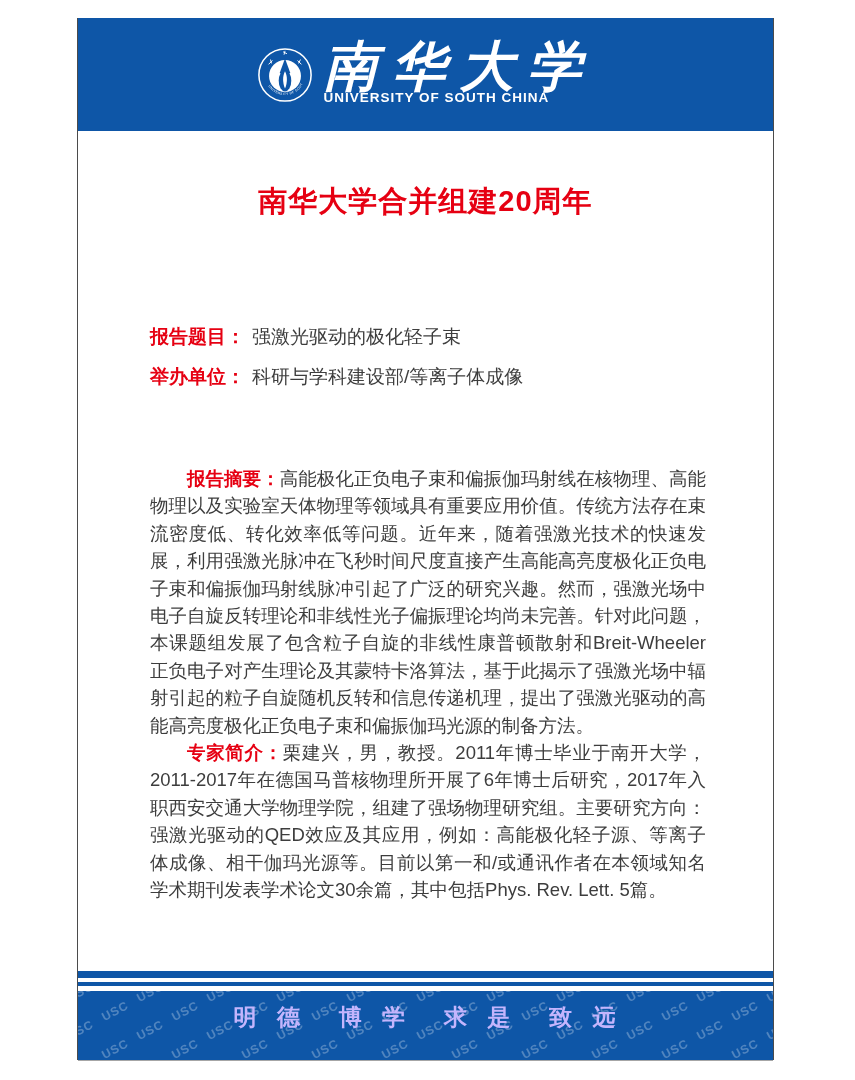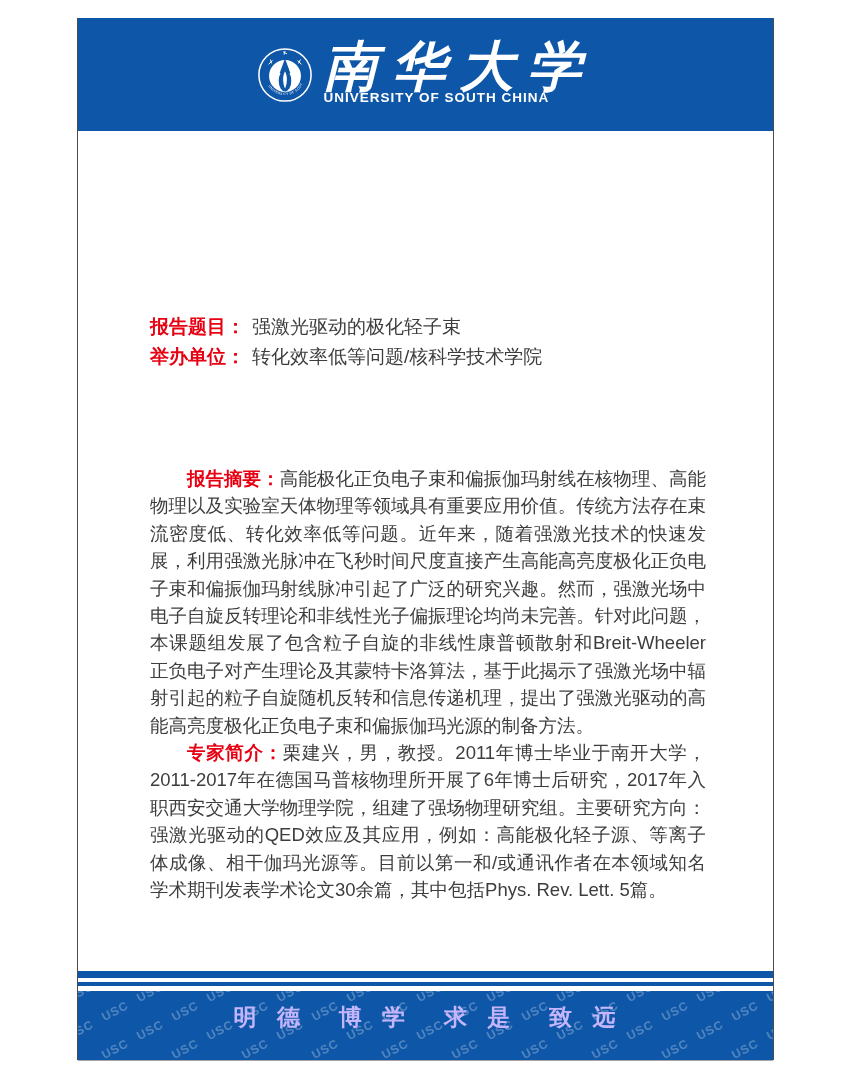--- a/index.html
+++ b/index.html
@@ -32,21 +32,21 @@
   .title-block{
     position:absolute;left:78px;top:180px;width:695px;text-align:center;
     color:#e60012;font-weight:900;font-size:29px;line-height:42px;
     letter-spacing:1px;white-space:nowrap;
   }
   
   .info-list{position:absolute;left:150px;top:313px;width:560px;}
   .info-row{line-height:28.7px;white-space:nowrap;}
   .info-label{
     display:inline-block;width:76px;color:#e60012;font-weight:bold;font-size:19px;
-    text-align:justify;text-align-last:justify;vertical-align:baseline;
+    text-align:justify;text-align-last:justify;vertical-align:baseline;margin-top:10px;
   }
   .info-colon{color:#e60012;font-weight:bold;font-size:19px;}
   .info-value{color:#3d3d3d;font-size:19px;margin-left:7px;}
   
   .body-text{
     position:absolute;left:150px;top:465px;width:556px;
     color:#3d3d3d;font-size:18.5px;line-height:27.4px;text-align:justify;
   }
   .para{margin:0;text-indent:37px;}
   .red-label{color:#e60012;font-weight:bold;}
@@ -101,28 +101,29 @@
         </text>
       </svg>
       <div class="logo-text">
         <div class="logo-cn">南华大学</div>
         <div class="logo-en">UNIVERSITY OF SOUTH CHINA</div>
       </div>
     </div>
   </div>
 
   <div class="title-block">
+    <div>南华大学合并组建20周年</div>
   </div>
 
   <div class="info-list">
     <div class="info-row">
       <span class="info-label">报告题目</span><span class="info-colon">：</span><span class="info-value">强激光驱动的极化轻子束</span>
     </div>
     <div class="info-row">
-      <span class="info-label">举办单位</span><span class="info-colon">：</span><span class="info-value">转化效率低等问题/核科学技术学院</span>
+      <span class="info-label">举办单位</span><span class="info-colon">：</span><span class="info-value">科研与学科建设部/等离子体成像</span>
     </div>
   </div>
 
   <div class="body-text">
     <p class="para"><span class="red-label">报告摘要：</span><span>高能极化正负电子束和偏振伽玛射线在核物理、高能物理以及实验室天体物理等领域具有重要应用价值。传统方法存在束流密度低、转化效率低等问题。近年来，随着强激光技术的快速发展，利用强激光脉冲在飞秒时间尺度直接产生高能高亮度极化正负电子束和偏振伽玛射线脉冲引起了广泛的研究兴趣。然而，强激光场中电子自旋反转理论和非线性光子偏振理论均尚未完善。针对此问题，本课题组发展了包含粒子自旋的非线性康普顿散射和Breit-Wheeler正负电子对产生理论及其蒙特卡洛算法，基于此揭示了强激光场中辐射引起的粒子自旋随机反转和信息传递机理，提出了强激光驱动的高能高亮度极化正负电子束和偏振伽玛光源的制备方法。</span></p>
     <p class="para"><span class="red-label">专家简介：</span><span>栗建兴，男，教授。2011年博士毕业于南开大学，2011-2017年在德国马普核物理所开展了6年博士后研究，2017年入职西安交通大学物理学院，组建了强场物理研究组。主要研究方向：强激光驱动的QED效应及其应用，例如：高能极化轻子源、等离子体成像、相干伽玛光源等。目前以第一和/或通讯作者在本领域知名学术期刊发表学术论文30余篇，其中包括Phys. Rev. Lett. 5篇。</span></p>
   </div>
 
 
   <div class="stripe stripe1"></div>

